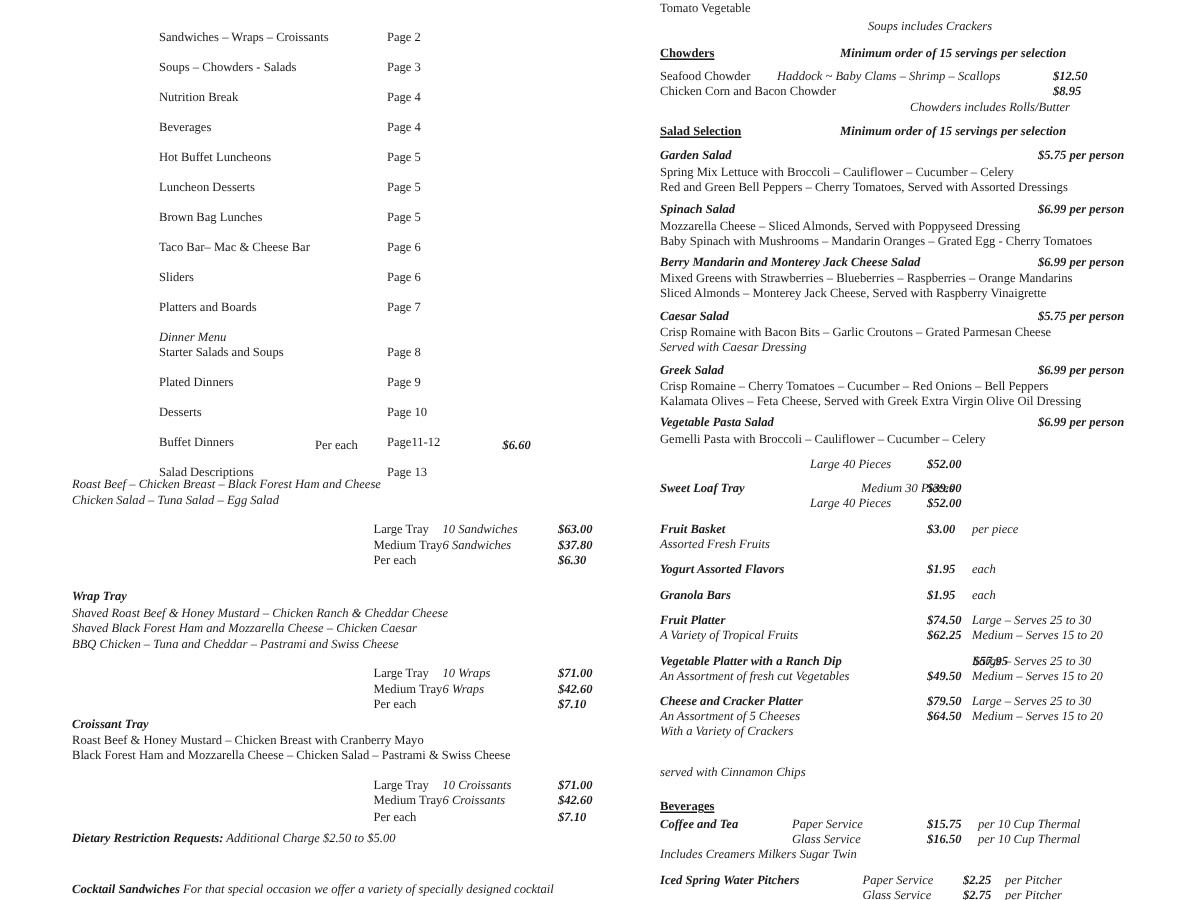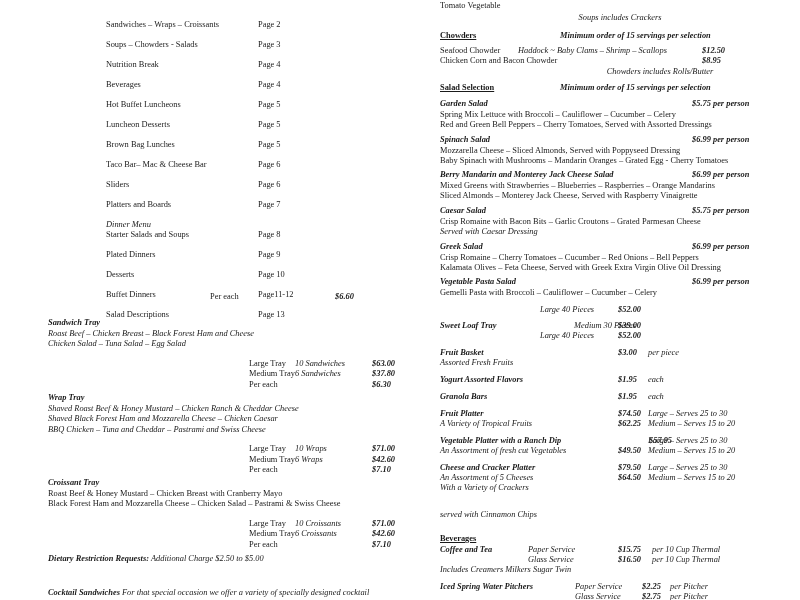--- a/index.html
+++ b/index.html
@@ -134,21 +134,20 @@
         <span class="toc-name">Salad Descriptions</span>
         <span class="toc-page">Page 13</span>
       </div>
     </div>
 
     <div class="percap">
       <span class="lbl">Per each</span><span class="amt">$6.60</span>
     </div>
 
     <div class="tray" style="top:318px;">
-      <h3>Sandwich Tray</h3>
       <div class="desc">Roast Beef – Chicken Breast – Black Forest Ham and Cheese</div>
       <div class="desc">Chicken Salad – Tuna Salad – Egg Salad</div>
       <div class="ptable">
         <div class="prow">
           <span class="pc1">Large Tray</span>
           <span class="pc2">10 Sandwiches</span>
           <span class="pc3">$63.00</span>
         </div>
         <div class="prow">
           <span class="pc1">Medium Tray</span>

